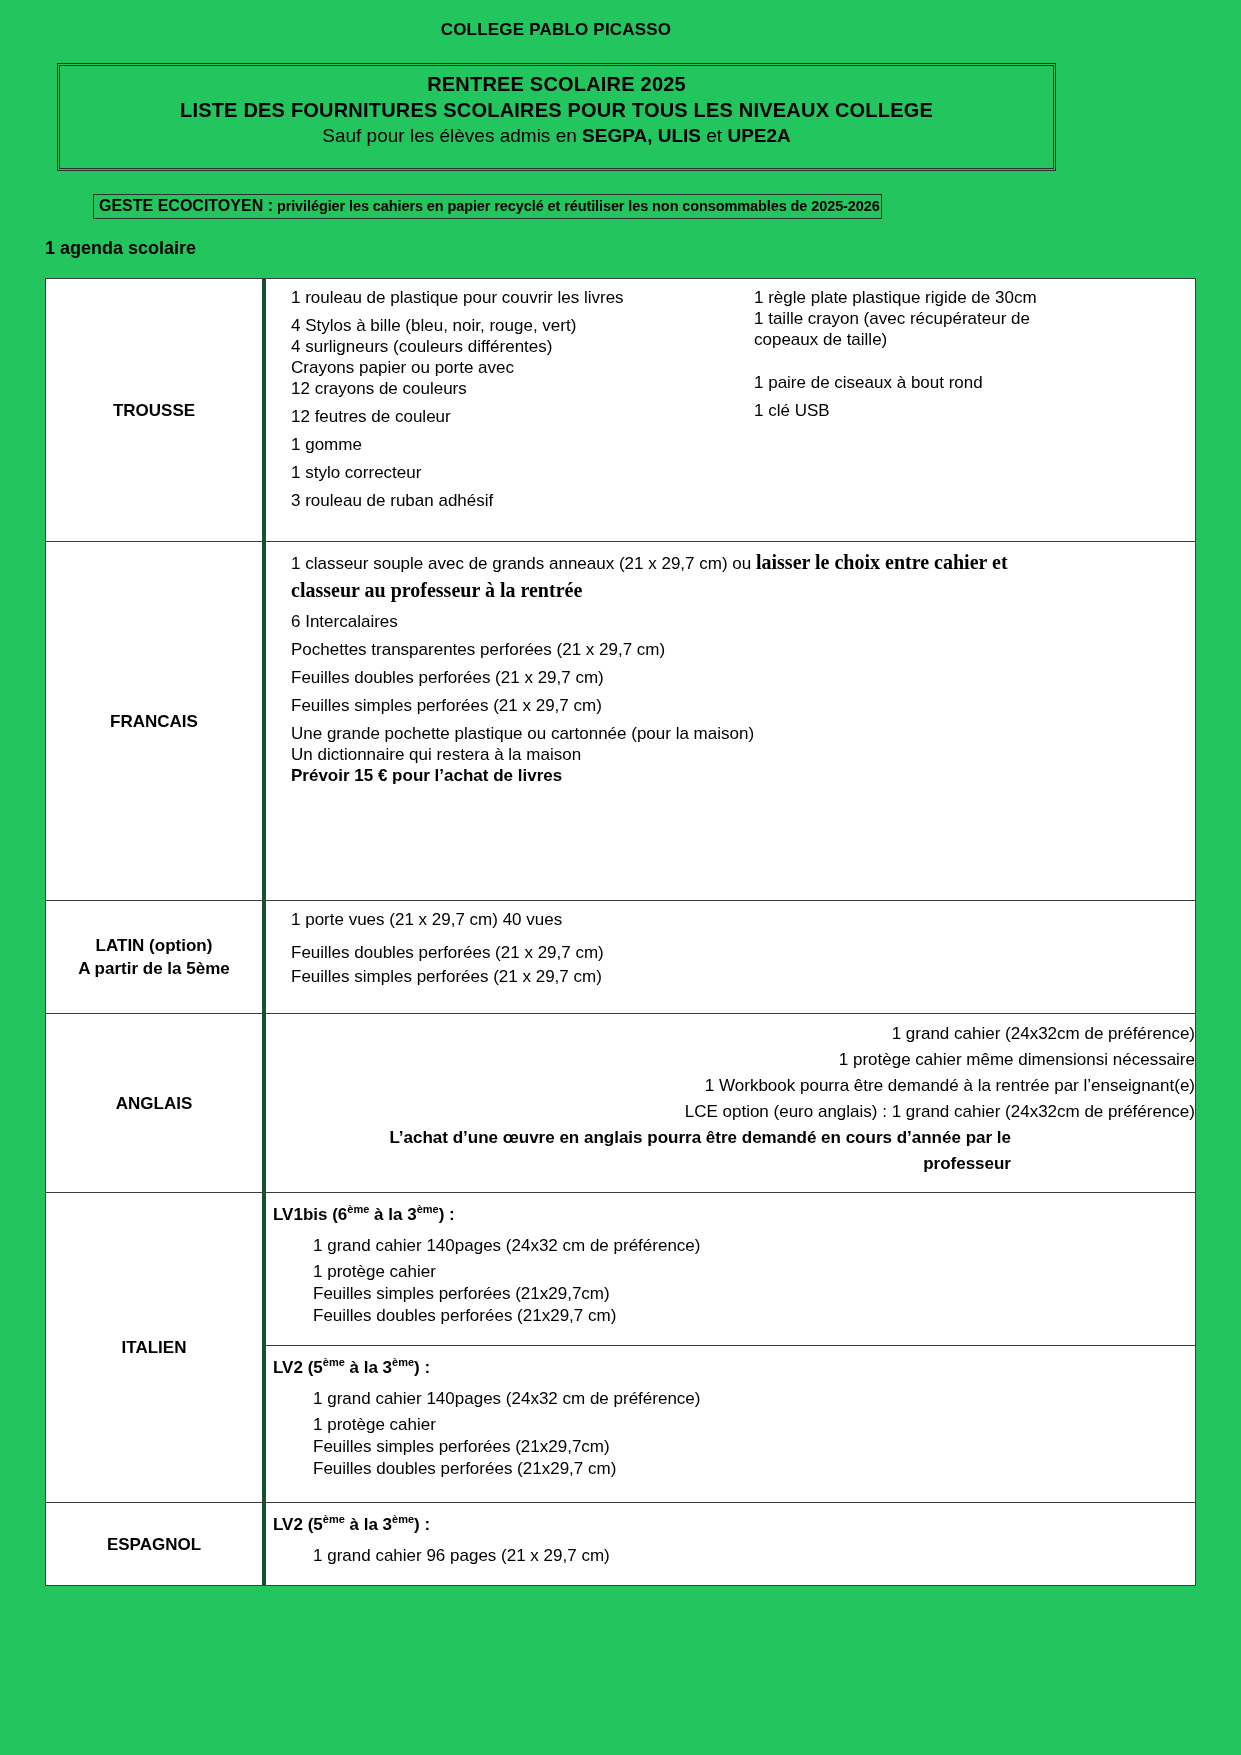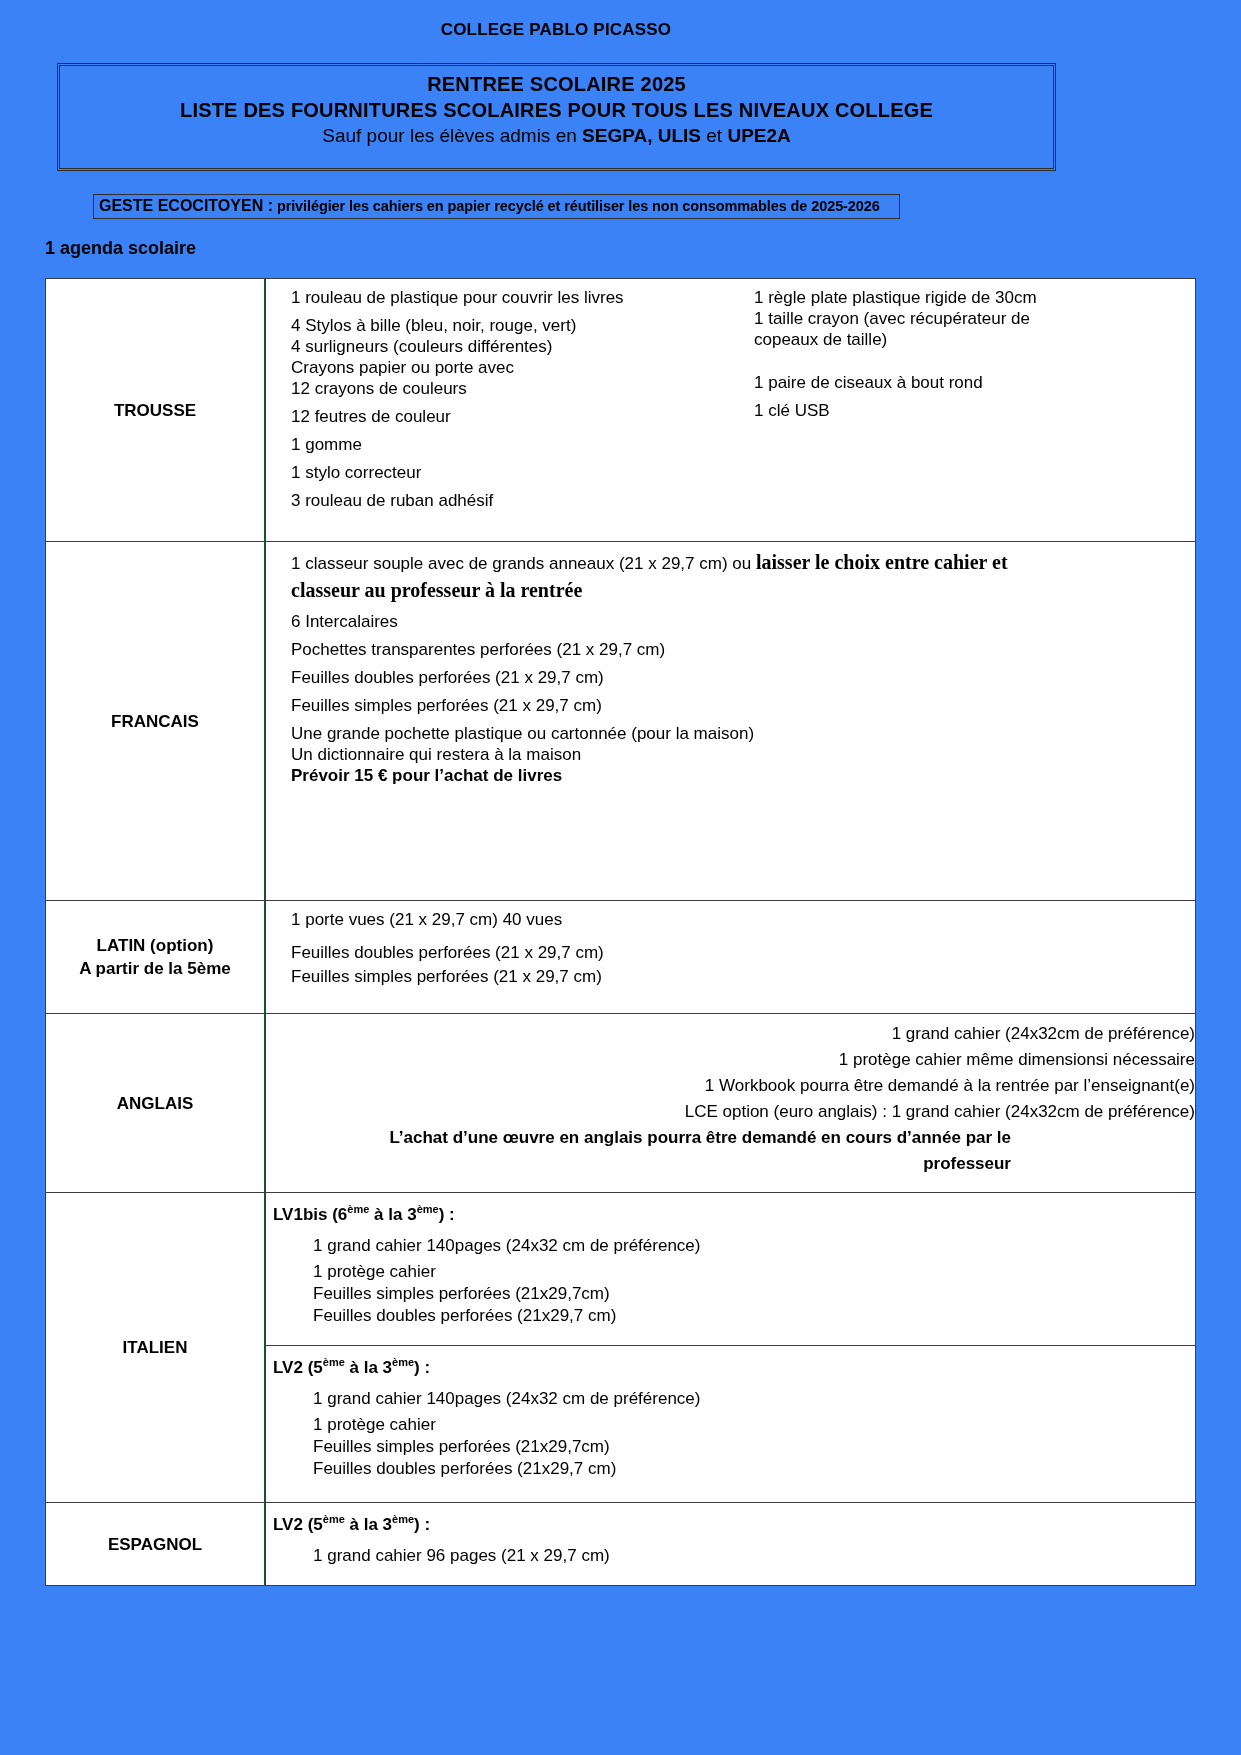--- a/index.html
+++ b/index.html
@@ -1,53 +1,53 @@
 <!DOCTYPE html>
 <html><head>
 <meta charset="utf-8">
 <style>
   * { margin:0; padding:0; box-sizing:border-box; }
   html,body { background:#e8e8e8; }
   .page {
-    position:relative; width:1241px; height:1755px; background:#3b82f6;
+    position:relative; width:1241px; height:1755px; background:#22c55e;
     font-family:"Liberation Sans", sans-serif; color:#000; overflow:hidden;
   }
   
   .school-name {
     position:absolute; top:20px; left:0; width:1112px; text-align:center;
     font-size:17px; font-weight:bold; letter-spacing:.2px;
   }
   
   .title-box {
     position:absolute; top:63px; left:57px; width:999px; height:108px;
     border:3px double #2e2e2e; text-align:center; padding-top:5px;
   }
   .title-line { font-size:20px; font-weight:bold; line-height:26px; letter-spacing:.2px; }
   .subtitle-line { font-size:19px; line-height:25px; }
   .subtitle-line b { font-weight:bold; }
   
   .eco-box {
     position:absolute; top:194px; left:93px;
-    border:1px solid #2e2e2e; padding:2px 19px 3px 5px; white-space:nowrap;
+    border:1px solid #2e2e2e; padding:2px 1px 3px 5px; white-space:nowrap;
   }
   .eco-label { font-size:16px; font-weight:bold; }
   .eco-text  { font-size:14.5px; font-weight:bold; letter-spacing:-0.1px; }
   
   .agenda-note {
     position:absolute; top:238px; left:45px; font-size:18px; font-weight:bold;
   }
   
   .tbl {
     position:absolute; top:278px; left:45px; width:1151px;
     border:1px solid #3d3d3d; background:#fff;
   }
   .trow { display:flex; }
   .trow + .trow { border-top:1px solid #3d3d3d; }
   .label-cell {
-    width:220px; flex:0 0 220px; border-right:2px solid #14532d;
+    width:220px; flex:0 0 220px; border-right:4px solid #14532d;
     display:flex; flex-direction:column; align-items:center; justify-content:center;
     text-align:center; font-size:17px; font-weight:bold; line-height:23px;
   }
   .content-cell { flex:1 1 auto; min-width:0; }
   .p  { font-size:17px; line-height:21px; }
   .g7   { margin-bottom:7px; }
   .g12  { margin-bottom:12px; }
   .g3   { margin-bottom:3px; }
   .g22  { margin-bottom:22px; }
   .bold { font-weight:bold; }

